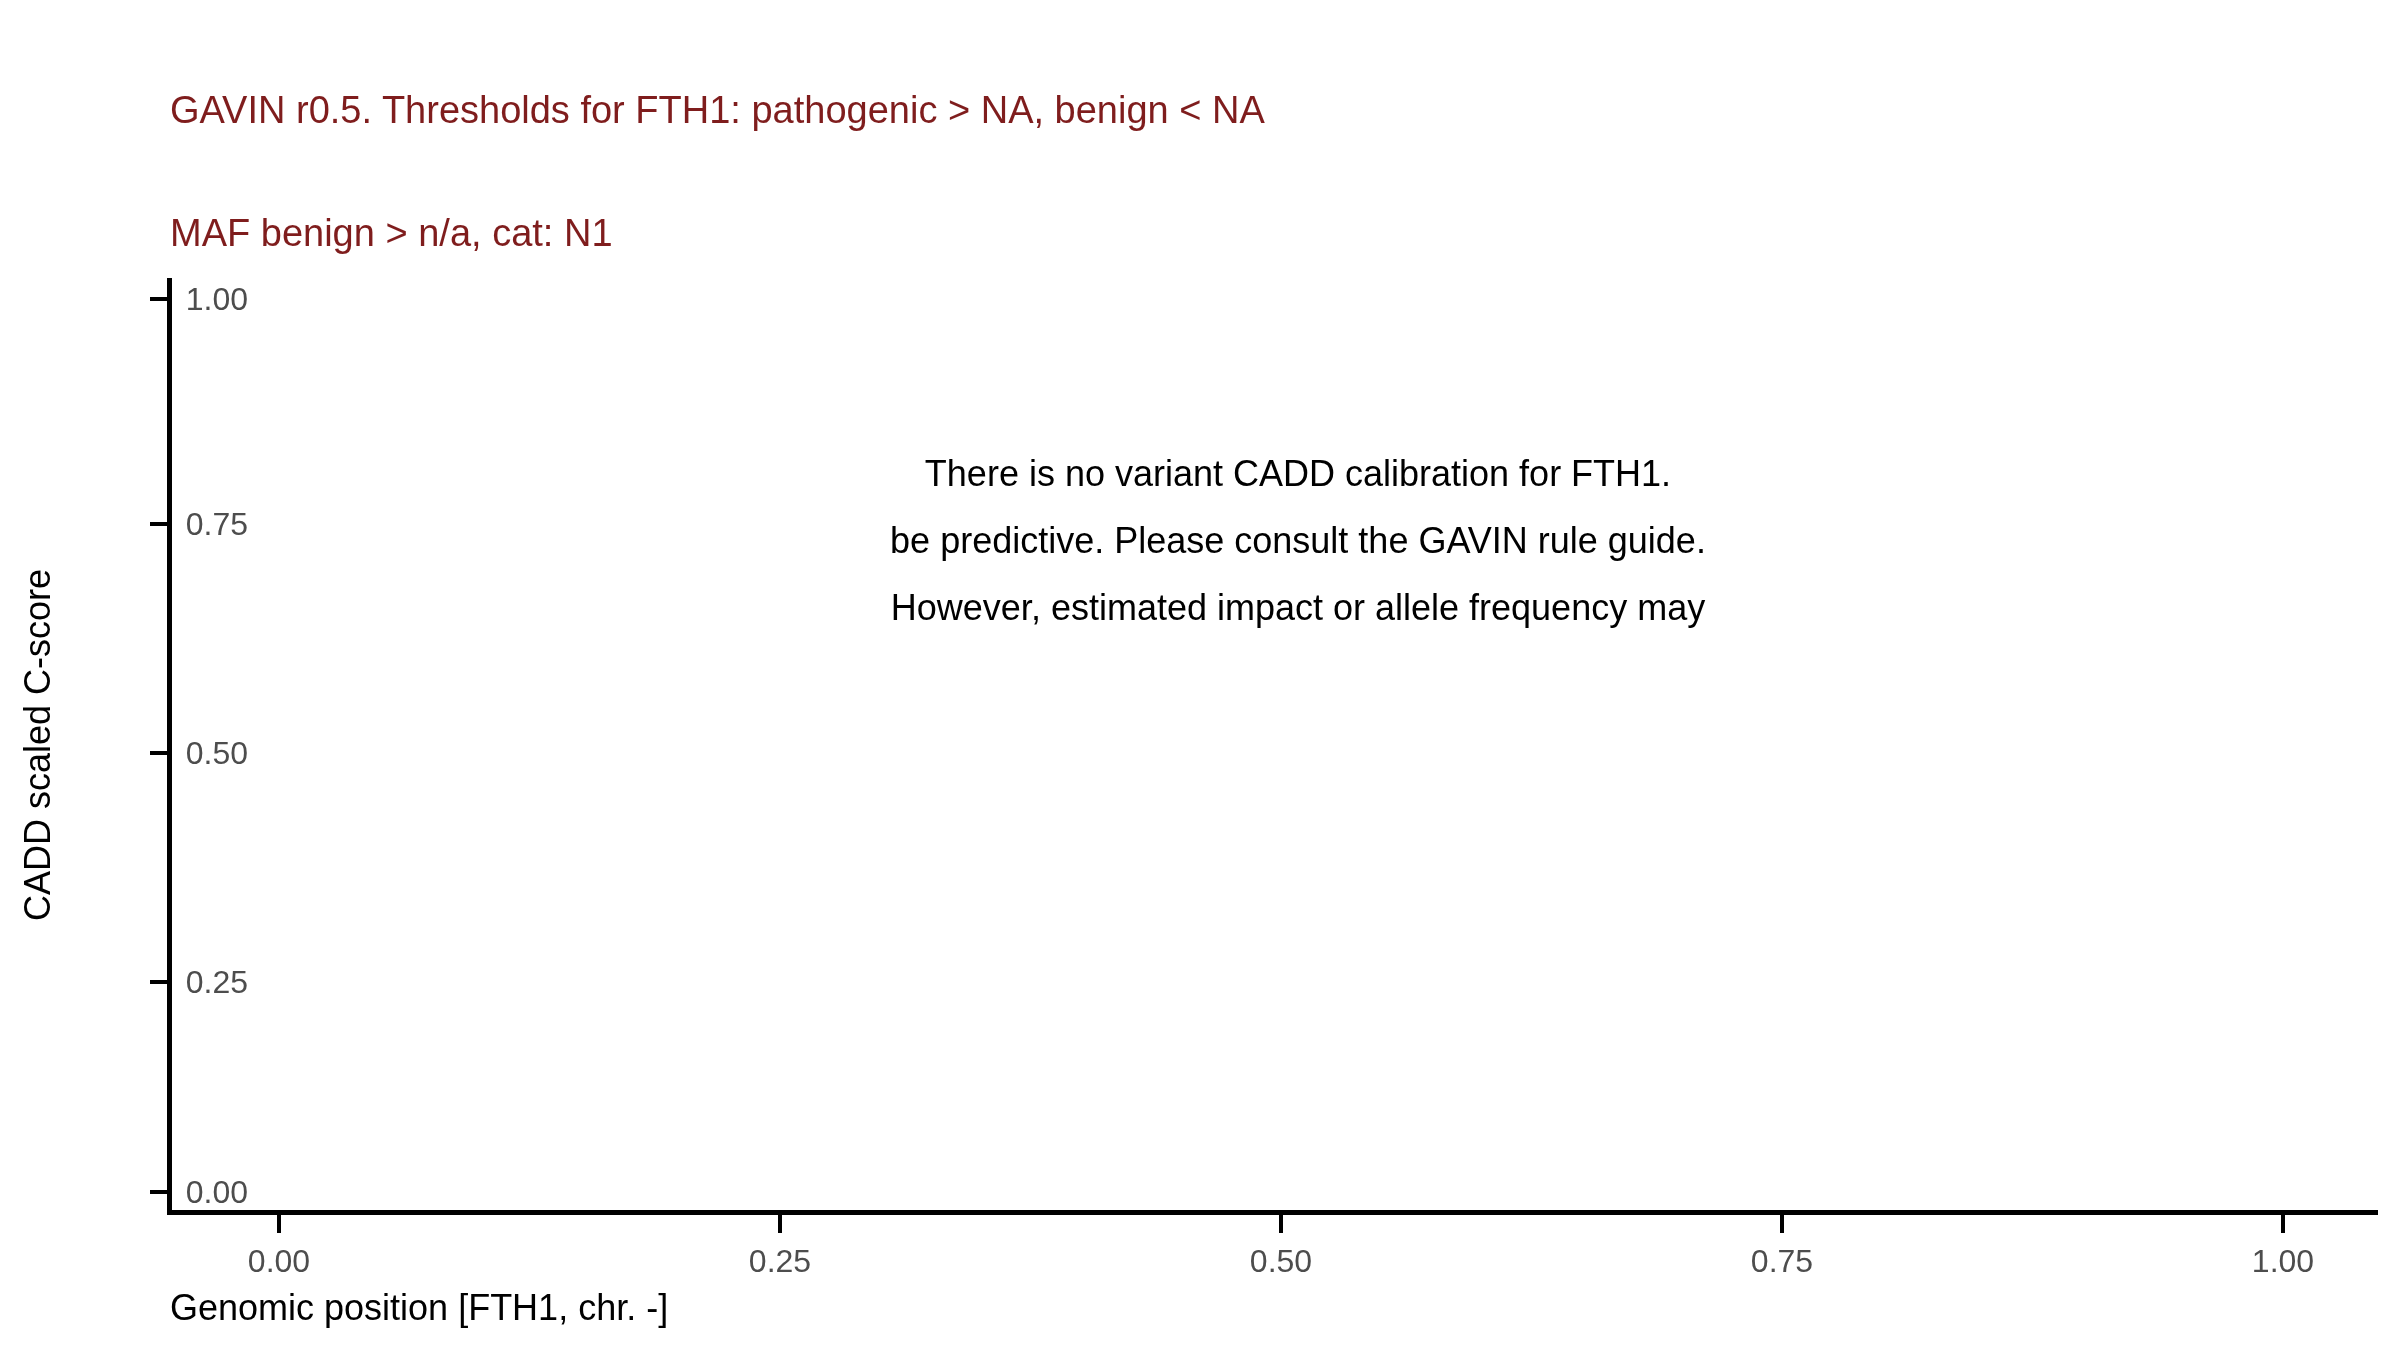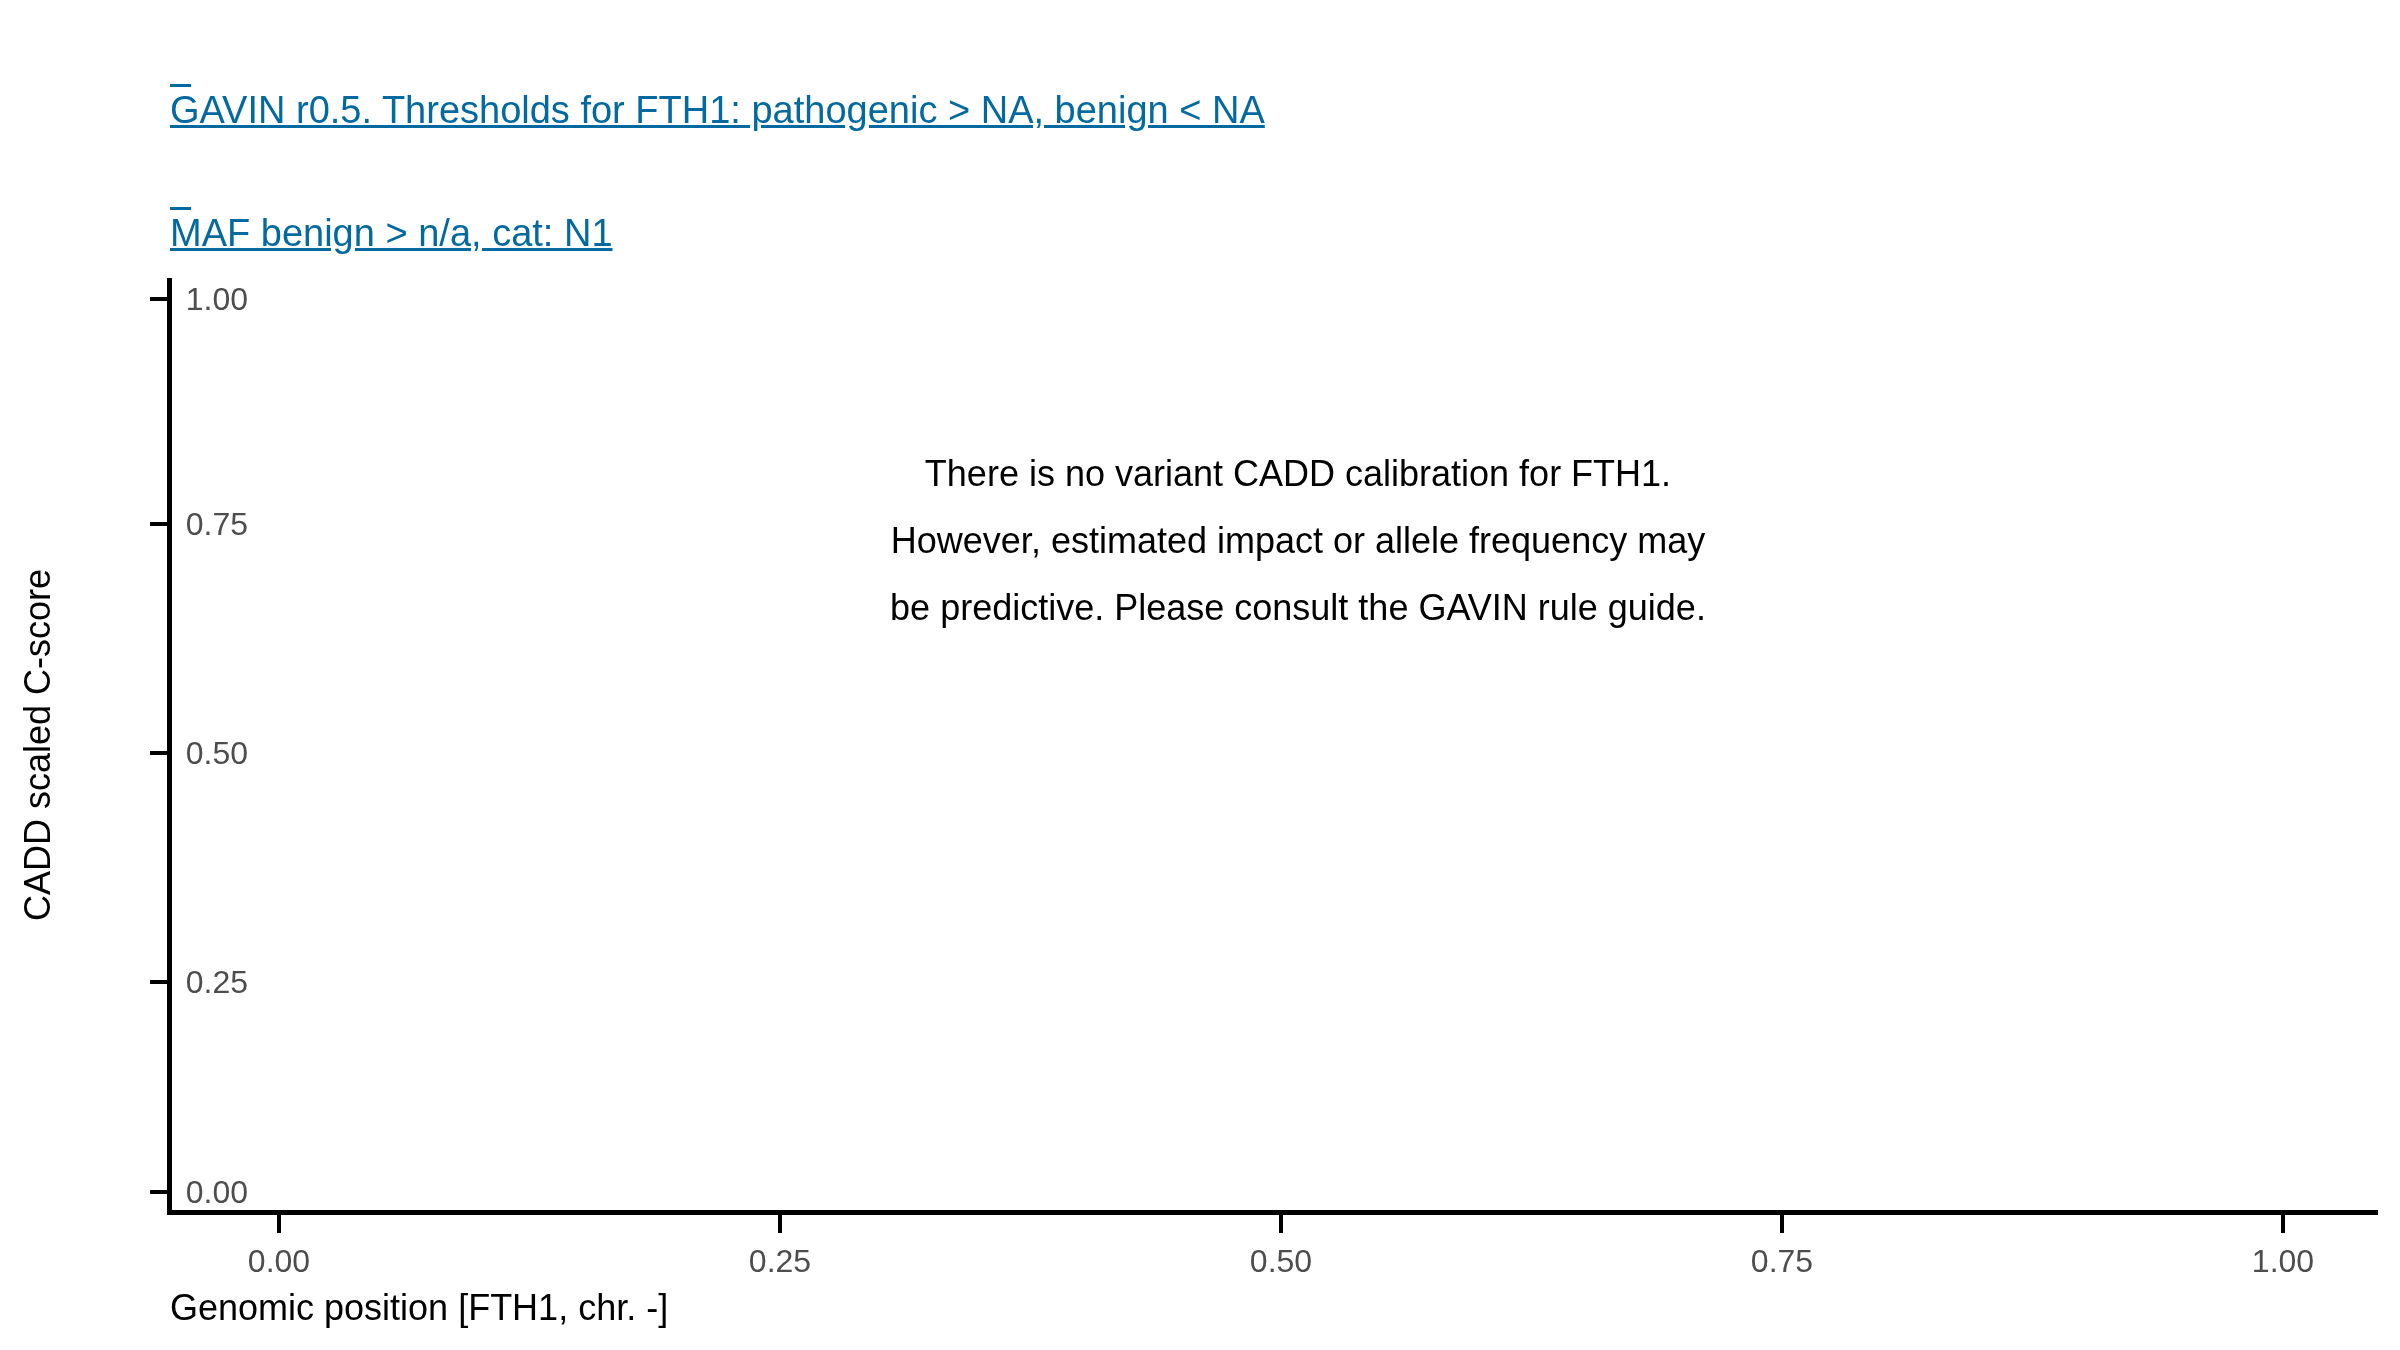--- a/index.html
+++ b/index.html
@@ -15,26 +15,25 @@
     font-family: "Liberation Sans", sans-serif;
     -webkit-font-smoothing: antialiased;
   }
 
   
   #plot-title {
     position: absolute;
     left: 170px;
     top: 8px;
     width: 2200px;
-    color: #0369a1;
+    color: #7f1d1d;
     font-size: 38px;
     line-height: 41px;
     font-family: "Liberation Sans", sans-serif;
     white-space: pre;
-    text-decoration: underline;
   }
   #plot-title .title-line { display: block; }
 
   
   #panel-region {
     position: absolute;
     left: 170px;
     top: 278px;
     width: 2208px;
     height: 934px;
@@ -183,15 +182,15 @@
 <div class="x-tick-label" style="left:1672px;">0.75</div>
 
 <div class="x-tick-mark" style="left:2281px;"></div>
 <div class="x-tick-label" style="left:2173px;">1.00</div>
 
 <div id="x-axis-title">Genomic position [FTH1, chr. -]</div>
 <div id="y-axis-title">CADD scaled C-score</div>
 
 <div id="panel-annotation">
   <span class="annot-line">There is no variant CADD calibration for FTH1.</span>
+  <span class="annot-line">be predictive. Please consult the GAVIN rule guide.</span>
   <span class="annot-line">However, estimated impact or allele frequency may</span>
-  <span class="annot-line">be predictive. Please consult the GAVIN rule guide.</span>
 </div>
 
 </body></html>

